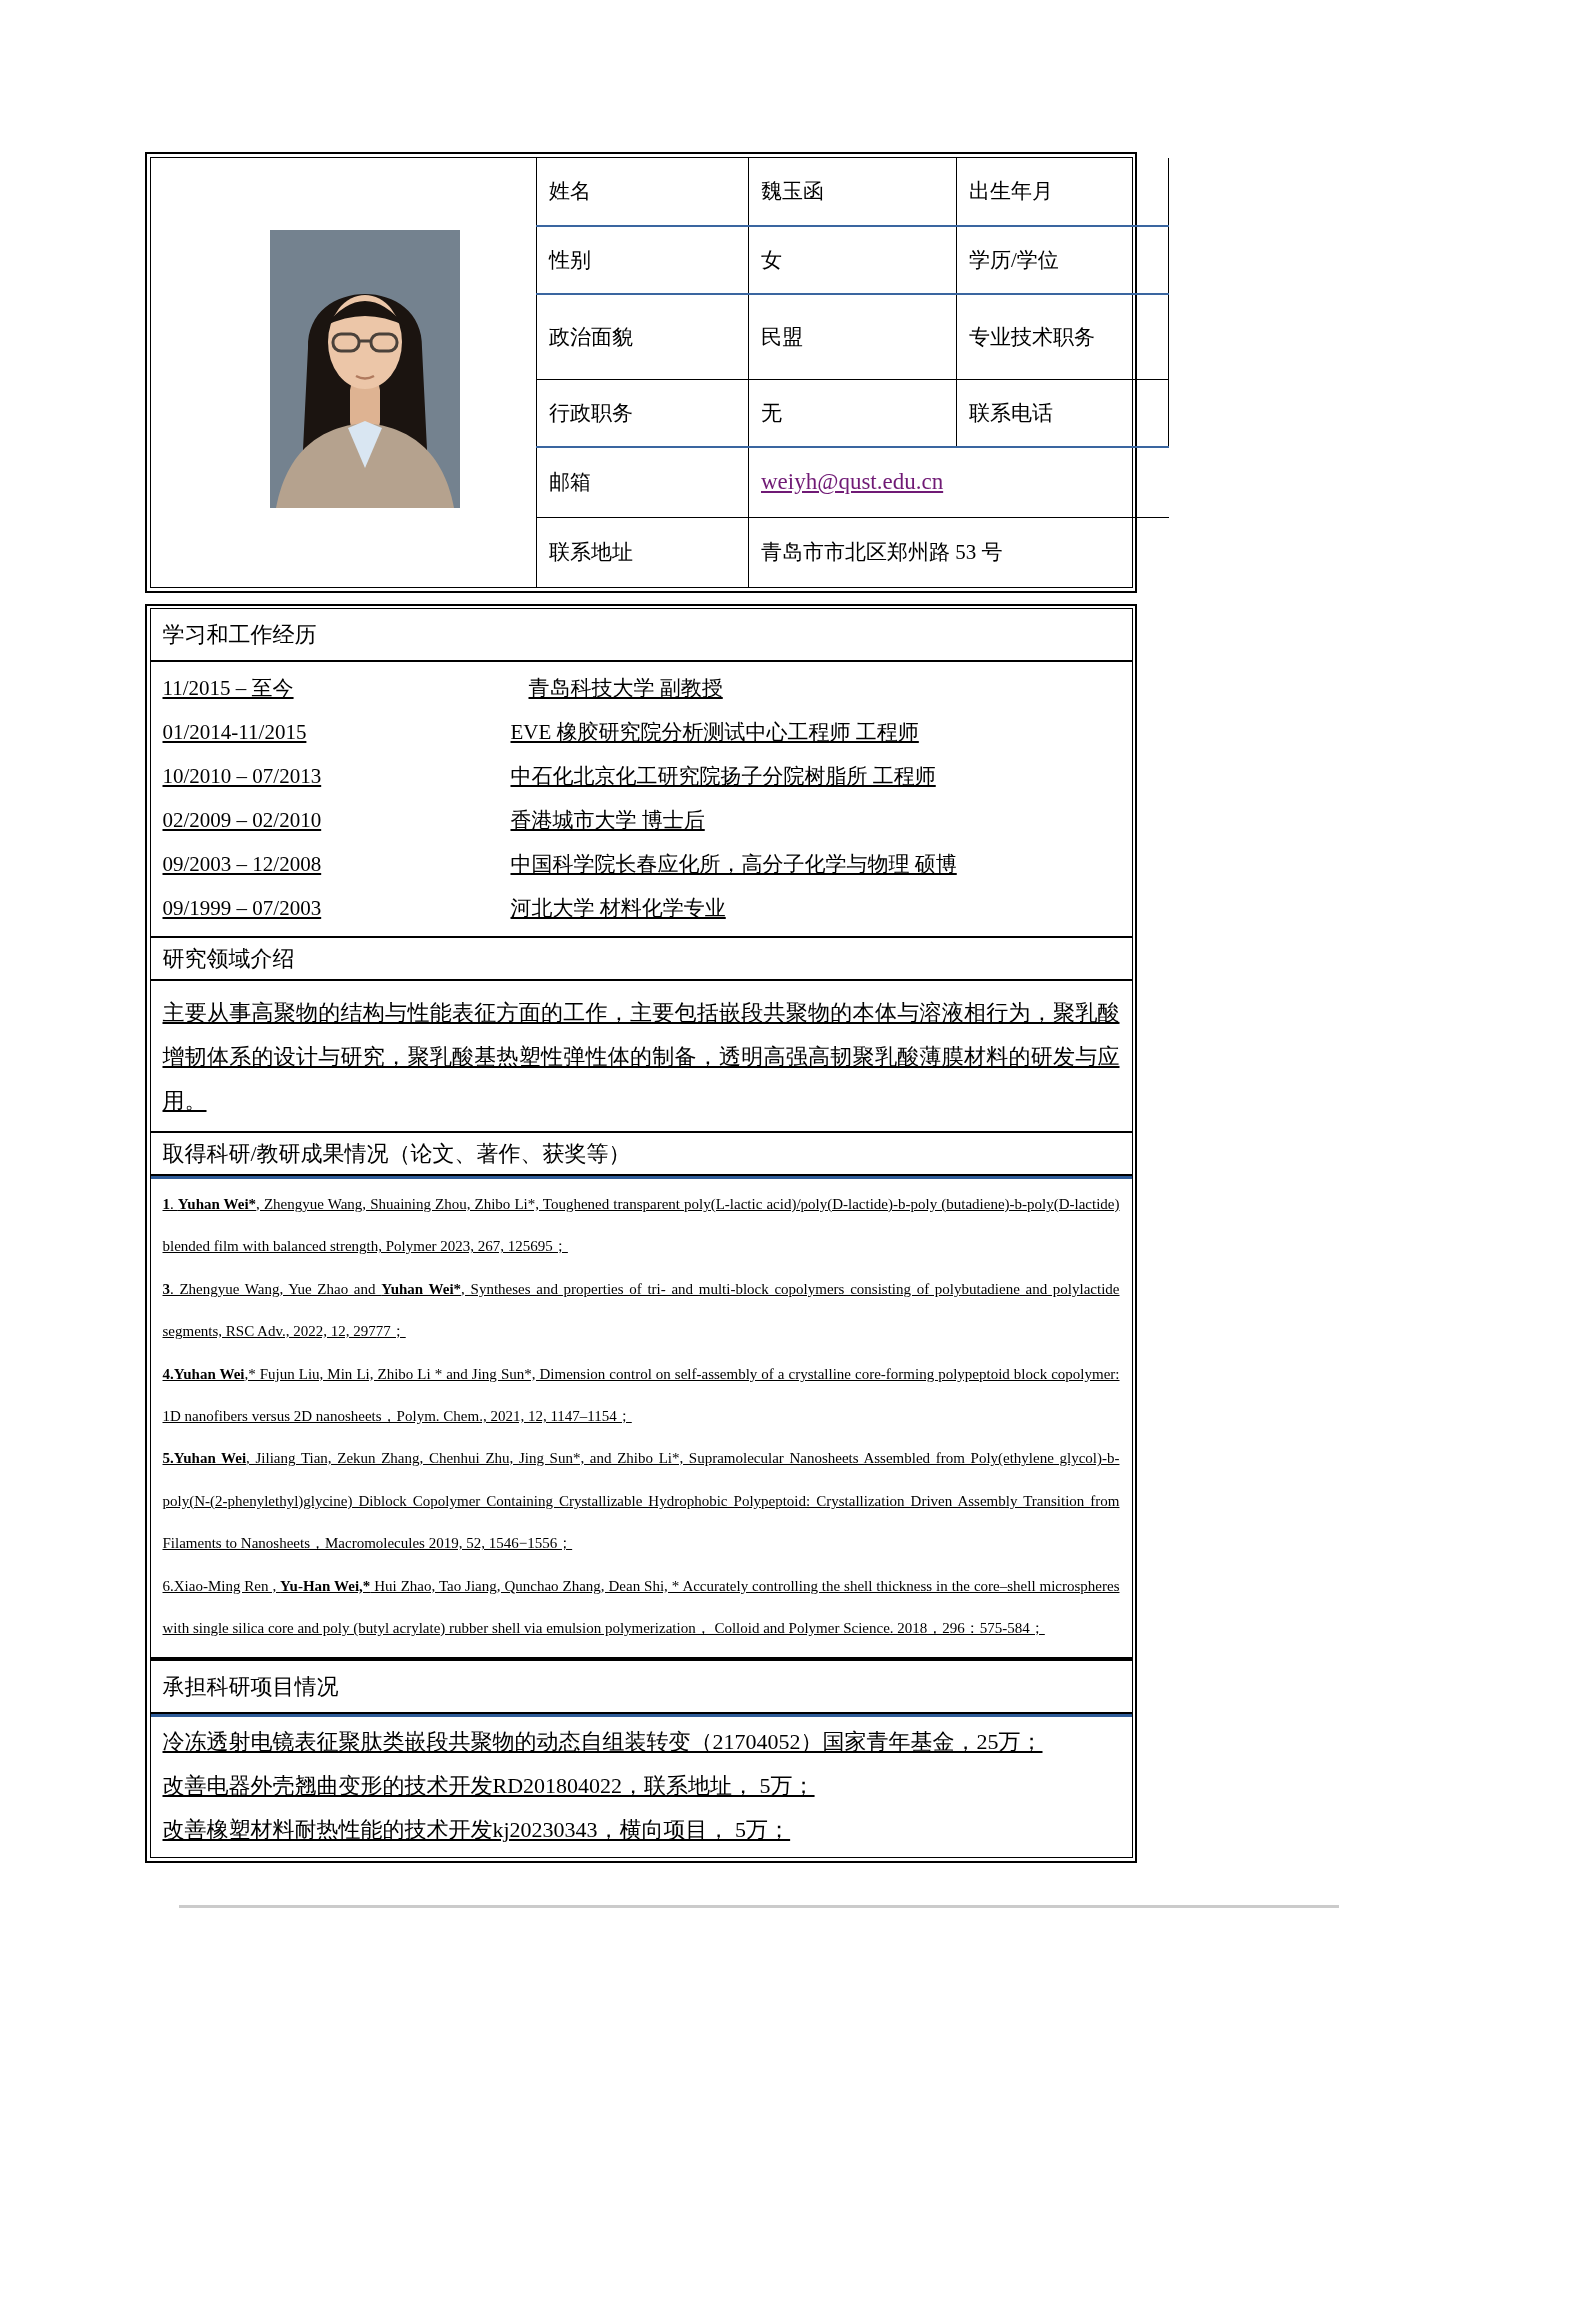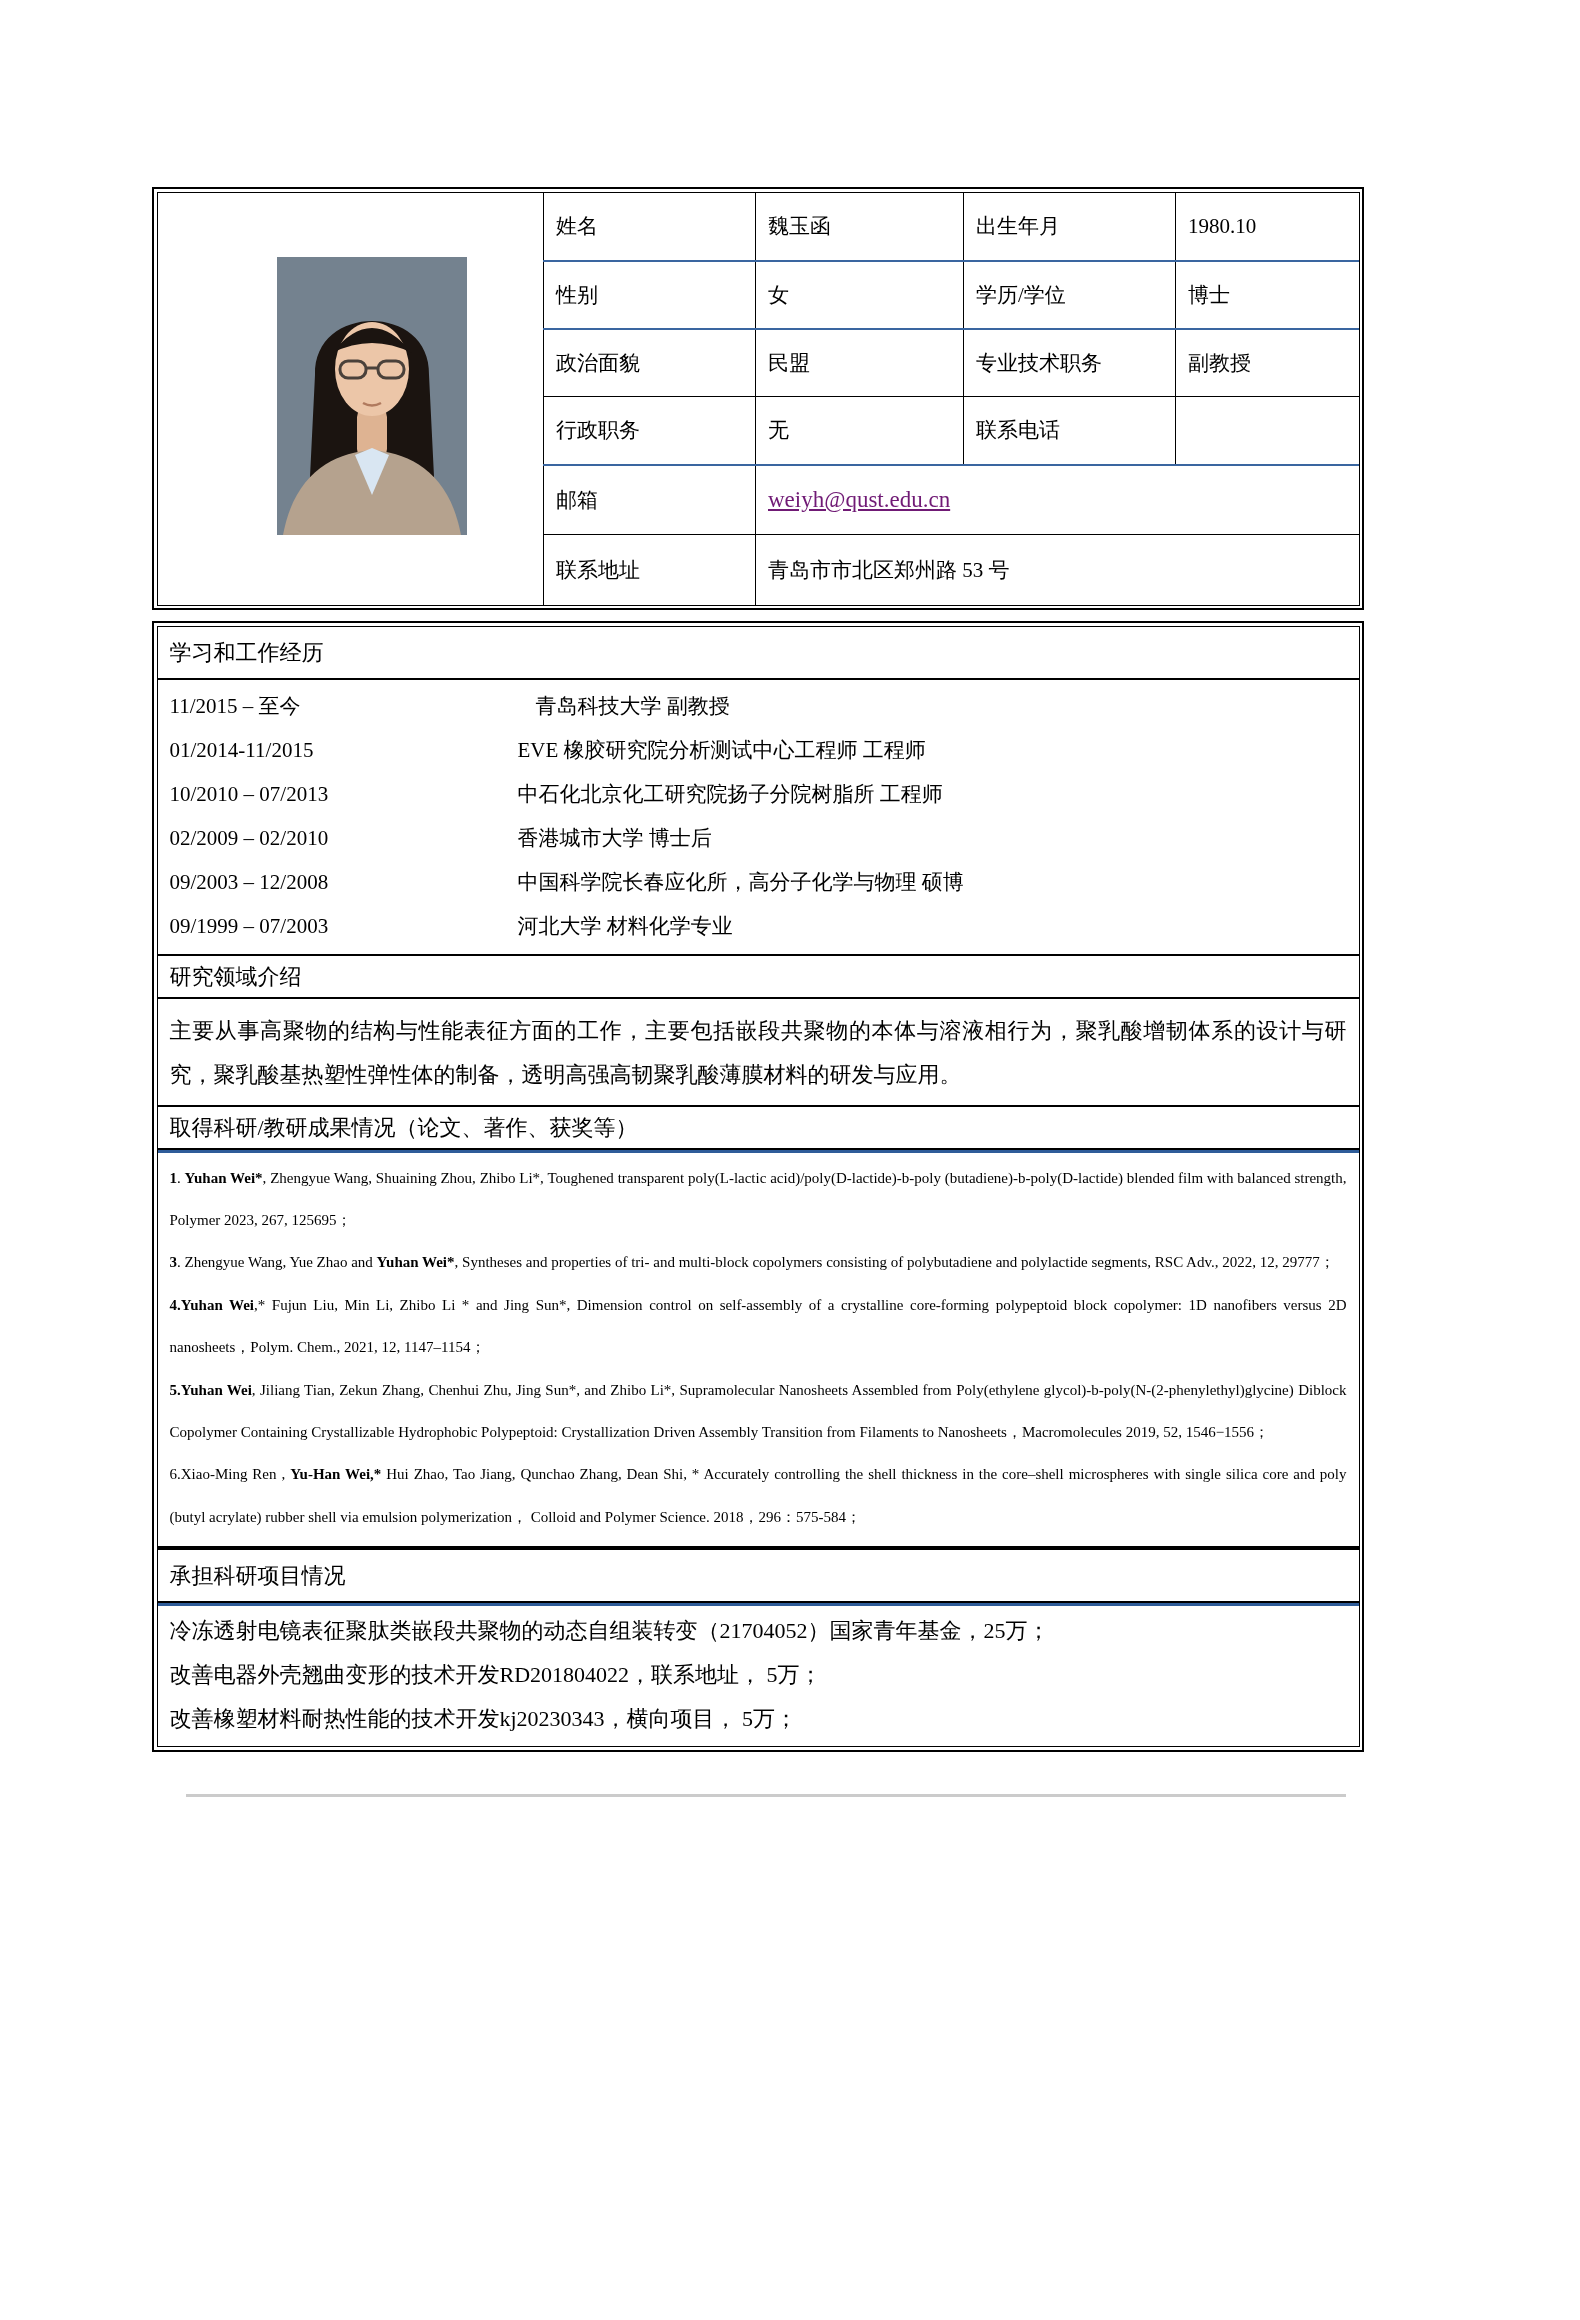--- a/index.html
+++ b/index.html
@@ -1,20 +1,20 @@
 <!DOCTYPE html>
 <html><head>
 <meta charset="utf-8">
 <style>
   html,body{margin:0;padding:0;background:#ffffff;}
   .canvas{
     position:relative;width:1580px;height:2320px;background:#ffffff;
     font-family:"Liberation Serif","DejaVu Serif",serif;color:#000;overflow:hidden;
   }
-  .doc{position:absolute;left:152px;top:152px;width:1212px;margin-top:35px;}
+  .doc{position:absolute;left:145px;top:152px;width:992px;}
 
   
   .frame{border:2.5px solid #000;padding:2.5px;background:#fff;box-sizing:border-box;}
   .frame-inner{border:1.5px solid #000;background:#fff;}
 
   
   table.info{border-collapse:collapse;table-layout:fixed;width:100%;}
   table.info td{padding:0 10px 0 12px;font-size:21px;vertical-align:middle;overflow:hidden;}
   table.info td.vline{border-left:1.3px solid #000;}
   tr.r{height:68px;}
@@ -25,21 +25,21 @@
   .num{font-family:Liberation Serif, serif;font-size:20px;}
   a.email{color:#701a75;text-decoration:underline;font-size:23px;}
   td.wide-val{font-size:22px;}
 
   .tbl-gap{height:11px;}
 
   
   .sec-h{font-size:22px;padding:12px 12px 11px;line-height:28px;border-bottom:2px solid #000;}
   .sec-h.tight{padding:7px 12px 6px;}
   .sec-h.bt{border-top:2.5px solid #000;}
-  .sec-c{border-bottom:2.5px solid #000;}
+  .sec-c{border-bottom:2.5px solid #000;text-decoration:underline;}
   .sec-c.last{border-bottom:none;}
   .sec-c.blue-top{border-top:3px solid #2e5c99;border-bottom:none;}
   .sec-c.blue-top2{border-top:3px solid #2e5c99;}
 
   .exp{padding:4px 12px 6px;}
   .exp-row{display:flex;line-height:44px;font-size:21px;}
   .exp-period{width:348px;flex:0 0 348px;}
   .exp-detail{flex:1;}
 
   .intro{padding:10px 12px 8px;font-size:22px;line-height:44px;text-align:justify;}

